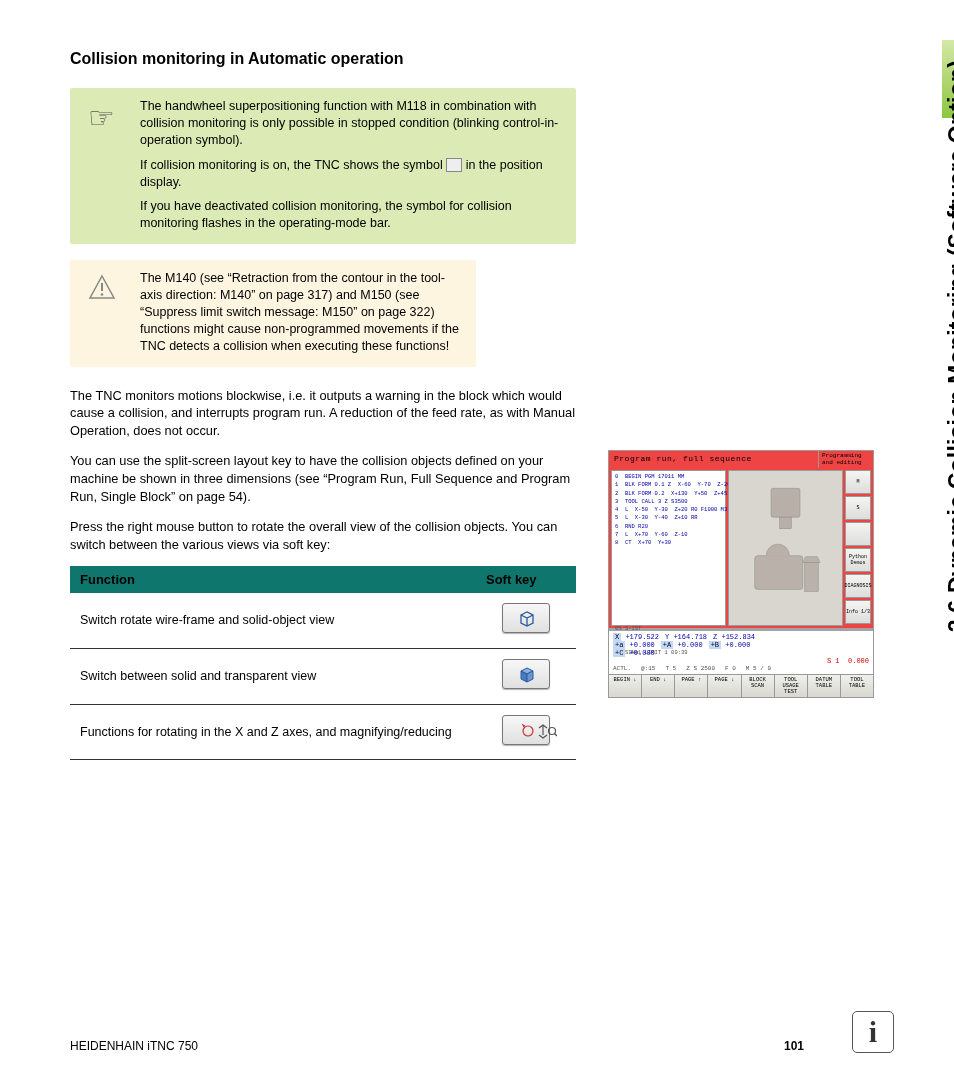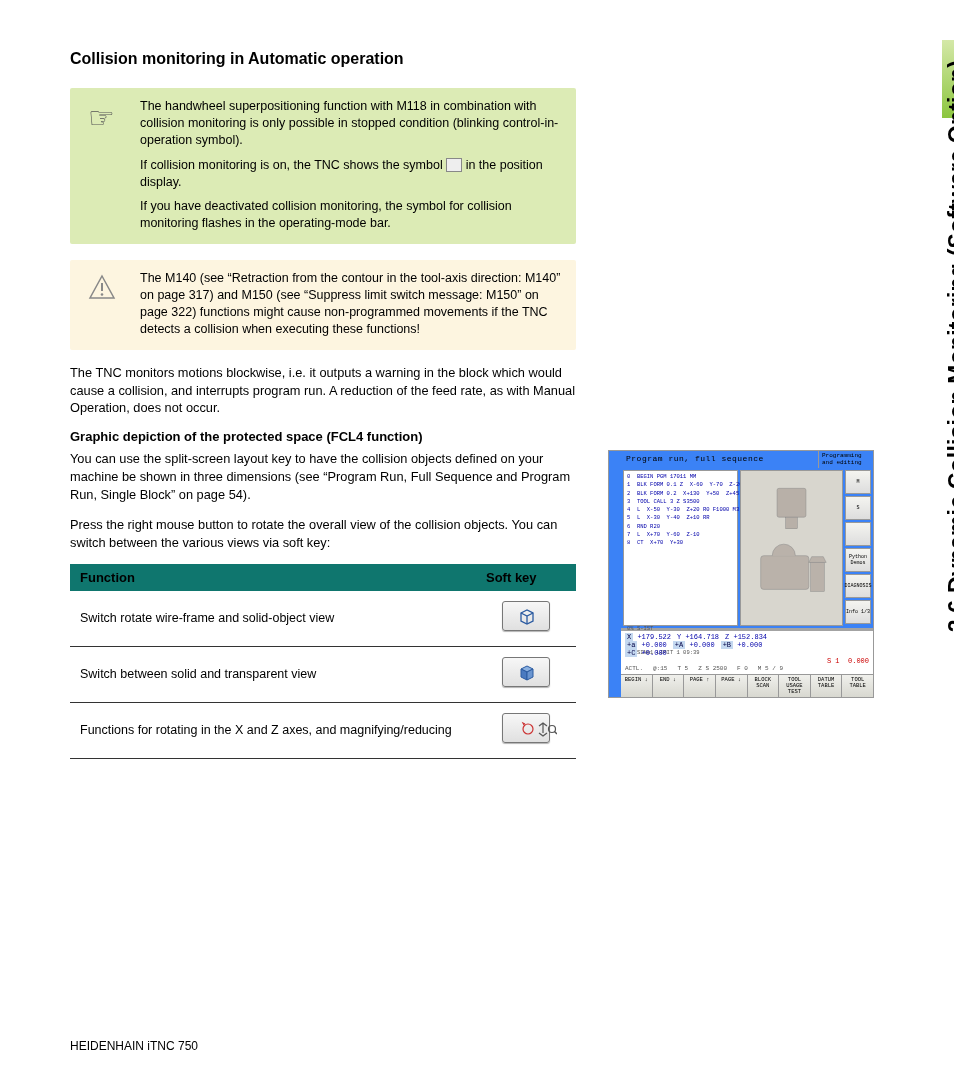--- a/index.html
+++ b/index.html
@@ -58,22 +58,22 @@
     left: 18px;
     top: 12px;
     font-size: 30px;
     color: #555;
   }
   .warn-box {
     background: #fdf5e0;
     border-radius: 2px;
     padding: 10px 14px 12px 70px;
     position: relative;
-    margin-bottom: 14px;
-    width: 506px;
+    margin-bottom: 20px;
+    width: 406px;
   }
   .warn-box .icon {
     position: absolute;
     left: 18px;
     top: 14px;
     font-size: 28px;
     color: #888;
   }
   .note-box p, .warn-box p {
     font-size: 12.5px;
@@ -129,24 +129,23 @@
   .softkey-btn svg { position: absolute; top: 4px; left: 14px; }
   .screenshot {
     position: absolute;
     left: 608px;
     top: 450px;
     width: 266px;
     height: 300px;
   }
   .scr-outer {
     border: 1px solid #999;
-    background: #3b82f6;
+    background: #ef4444;
     font-family: "Courier New", monospace;
     font-size: 7px;
-    padding-left: 12px;
   }
   .scr-top { display: flex; }
   .scr-title { flex: 1; padding: 3px 5px; letter-spacing: 0.5px; font-size: 8px; }
   .scr-mode { width: 55px; border-left: 1px solid #999; padding: 2px 3px; font-size: 6px; line-height: 1.1; }
   .scr-body { display: flex; height: 160px; }
   .scr-code {
     width: 115px;
     background: #fff;
     border: 1px solid #999;
     margin: 2px;
@@ -256,21 +255,20 @@
             <path d="M14 2 L26 24 L2 24 Z" fill="none" stroke="#888" stroke-width="1.5"></path>
             <line x1="14" y1="9" x2="14" y2="17" stroke="#888" stroke-width="2"></line>
             <circle cx="14" cy="20.5" r="1.3" fill="#888"></circle>
           </svg>
       </span>
       <p>The M140 (see “Retraction from the contour in the tool-axis direction: M140” on page 317) and M150 (see “Suppress limit switch message: M150” on page 322) functions might cause non-programmed movements if the TNC detects a collision when executing these functions!</p>
     </div>
 
     <p class="body-p">The TNC monitors motions blockwise, i.e. it outputs a warning in the block which would cause a collision, and interrupts program run. A reduction of the feed rate, as with Manual Operation, does not occur.</p>
 
-    <h3 class="sub">Graphic depiction of the protected space (FCL4 function)</h3>
     <p class="body-p">You can use the split-screen layout key to have the collision objects defined on your machine be shown in three dimensions (see “Program Run, Full Sequence and Program Run, Single Block” on page 54).</p>
     <p class="body-p">Press the right mouse button to rotate the overall view of the collision objects. You can switch between the various views via soft key:</p>
 
     <table class="fn-table">
       <thead>
         <tr>
           <th>Function</th>
           <th>Soft key</th>
         </tr>
       </thead>
@@ -414,14 +412,18 @@
         <div class="bcell">DATUM
 TABLE</div>
         <div class="bcell">TOOL
 TABLE</div>
       </div>
     </div>
   </div>
 
   <div class="footer">
     <span>HEIDENHAIN iTNC 750</span>
+    <span style="display:flex;align-items:flex-end;gap:18px;">
+      <span class="pagenum">101</span>
+      <span class="info-badge">i</span>
+    </span>
   </div>
 </div>
 
 </body></html>

